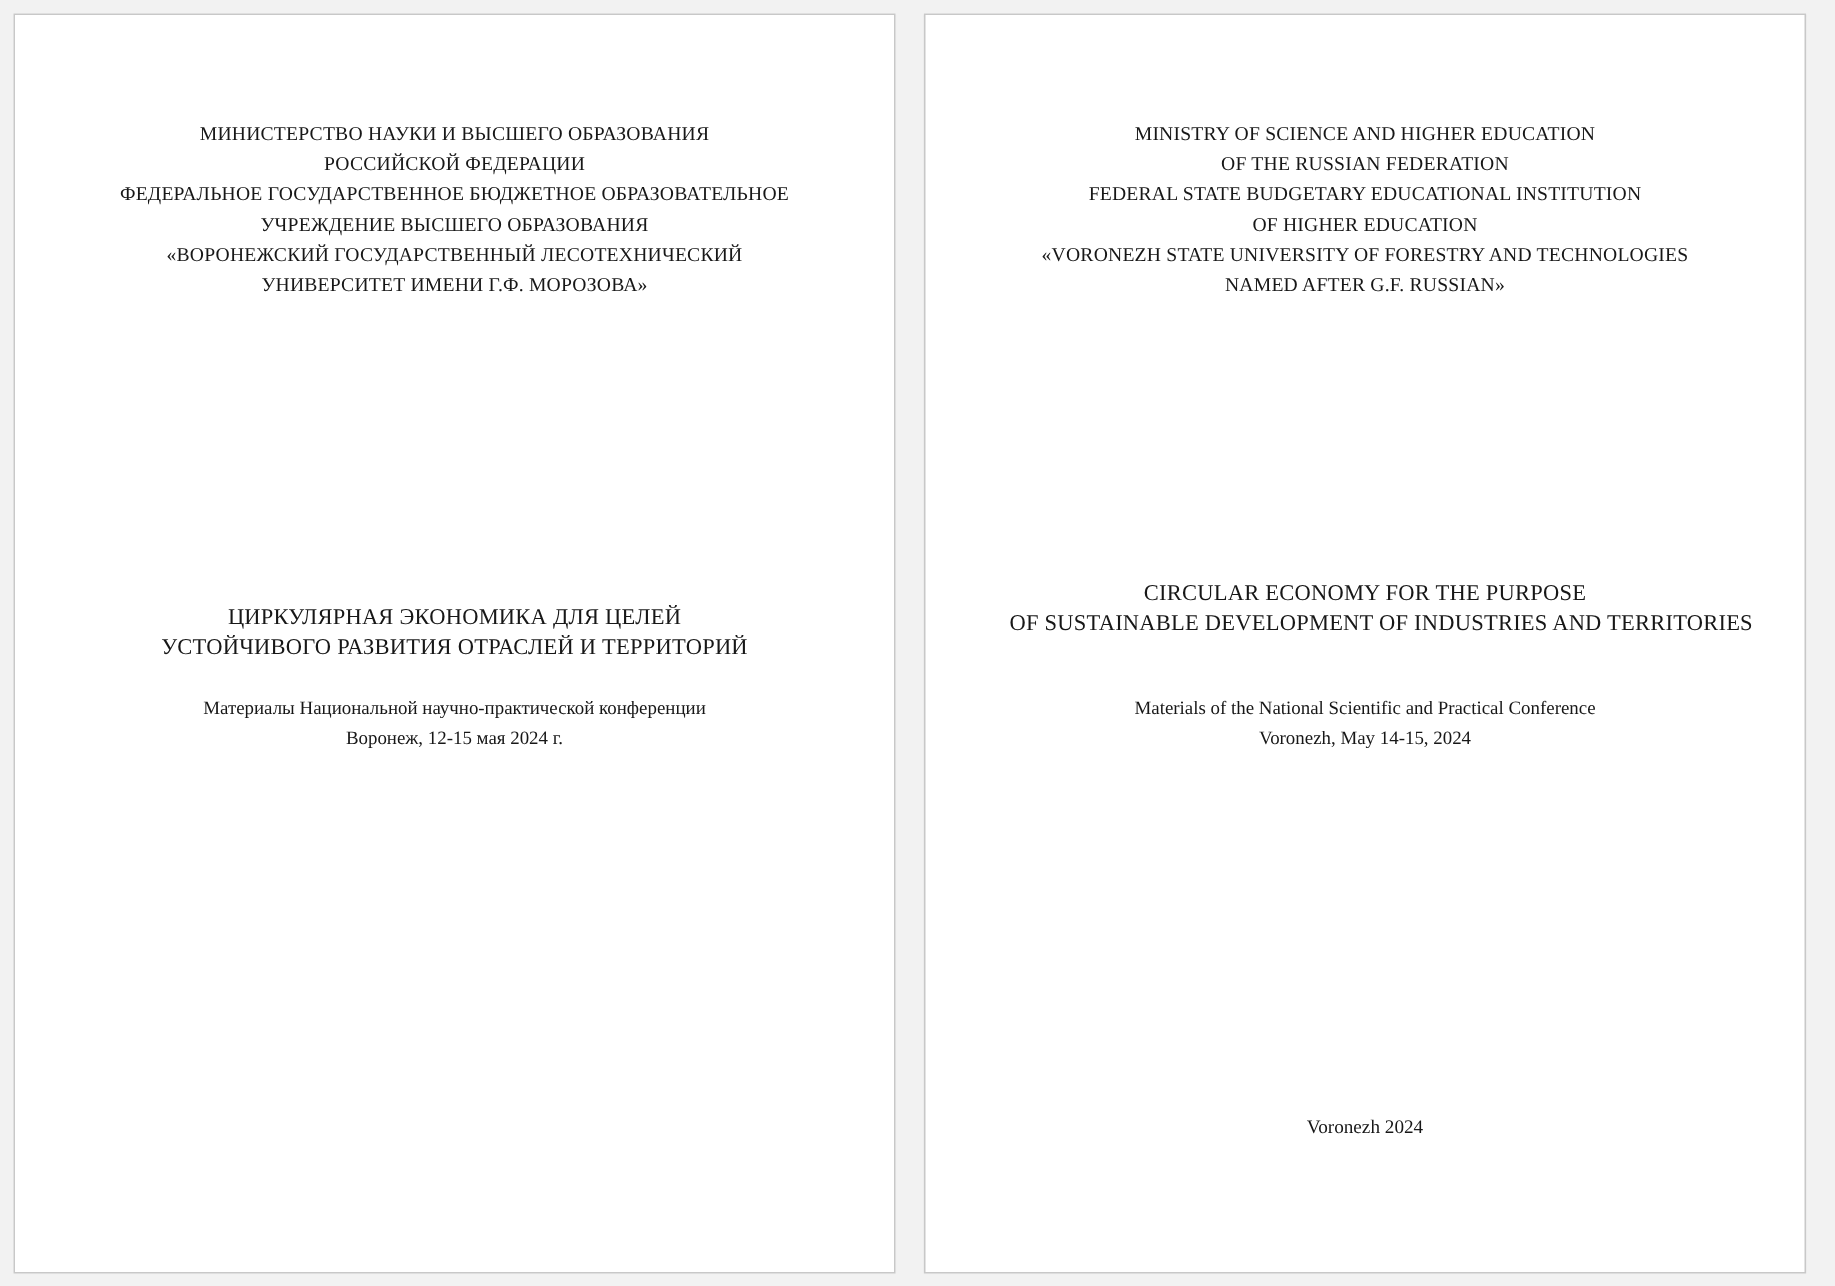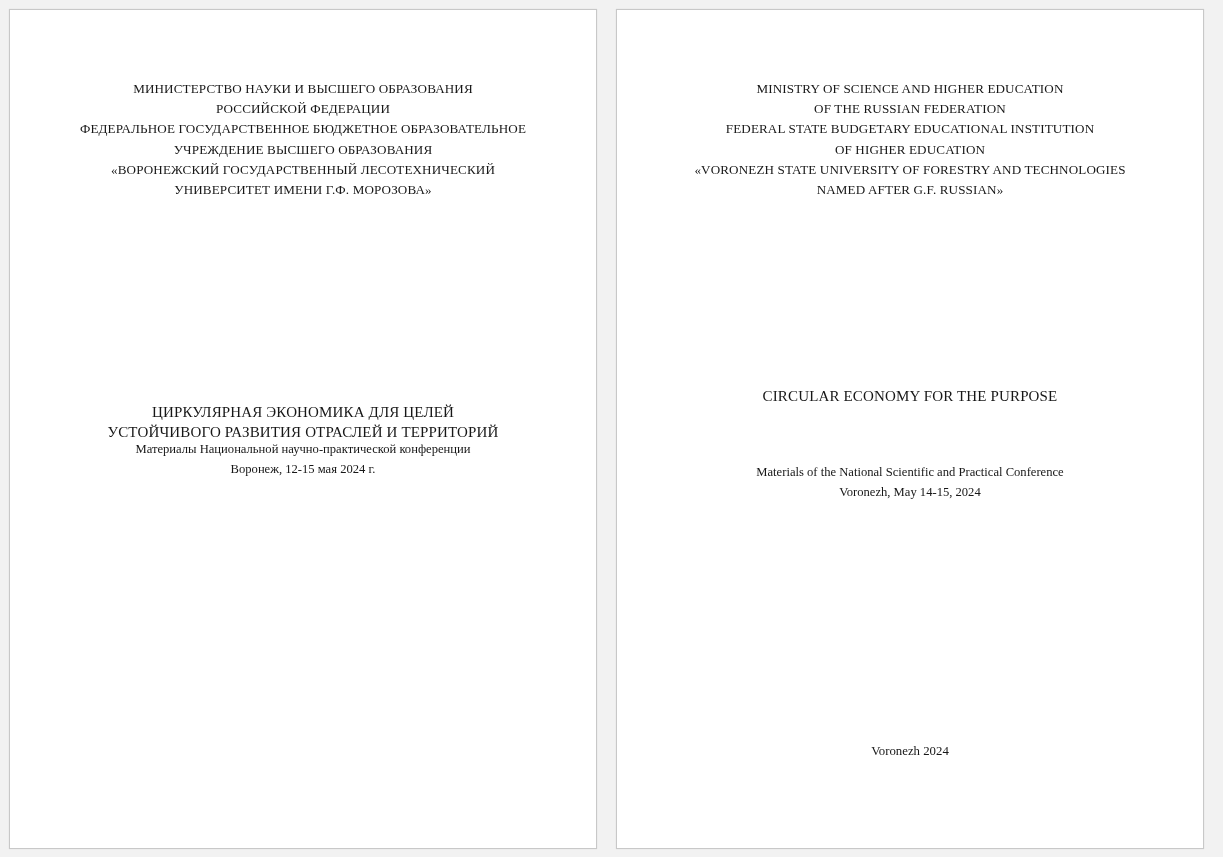--- a/index.html
+++ b/index.html
@@ -60,21 +60,21 @@
   .title-block {
     top: 392px;
     line-height: 20.2px;
     font-size: 15px;
     letter-spacing: 0.01em;
   }
   .title-block .line {
     white-space: nowrap;
   }
   .subtitle-block {
-    top: 429px;
+    top: 452px;
     line-height: 20.2px;
     font-size: 12.6px;
   }
   .subtitle-block .line {
     white-space: nowrap;
   }
   .imprint-block {
     top: 734px;
     font-size: 12.8px;
   }
@@ -122,20 +122,21 @@
         <div class="line">MINISTRY OF SCIENCE AND HIGHER EDUCATION</div>
         <div class="line">OF THE RUSSIAN FEDERATION</div>
         <div class="line">FEDERAL STATE BUDGETARY EDUCATIONAL INSTITUTION</div>
         <div class="line">OF HIGHER EDUCATION</div>
         <div class="line">«VORONEZH STATE UNIVERSITY OF FORESTRY AND TECHNOLOGIES</div>
         <div class="line">NAMED AFTER G.F. RUSSIAN»</div>
       </div>
 
       <div class="block title-block">
         <div class="line">CIRCULAR ECONOMY FOR THE PURPOSE</div>
+        <div class="line">OF SUSTAINABLE DEVELOPMENT OF INDUSTRIES AND TERRITORIES</div>
       </div>
 
       <div class="block subtitle-block">
         <div class="line">Materials of the National Scientific and Practical Conference</div>
         <div class="line">Voronezh, May 14-15, 2024</div>
       </div>
 
       <div class="block imprint-block">Voronezh 2024</div>
 
     </div>

